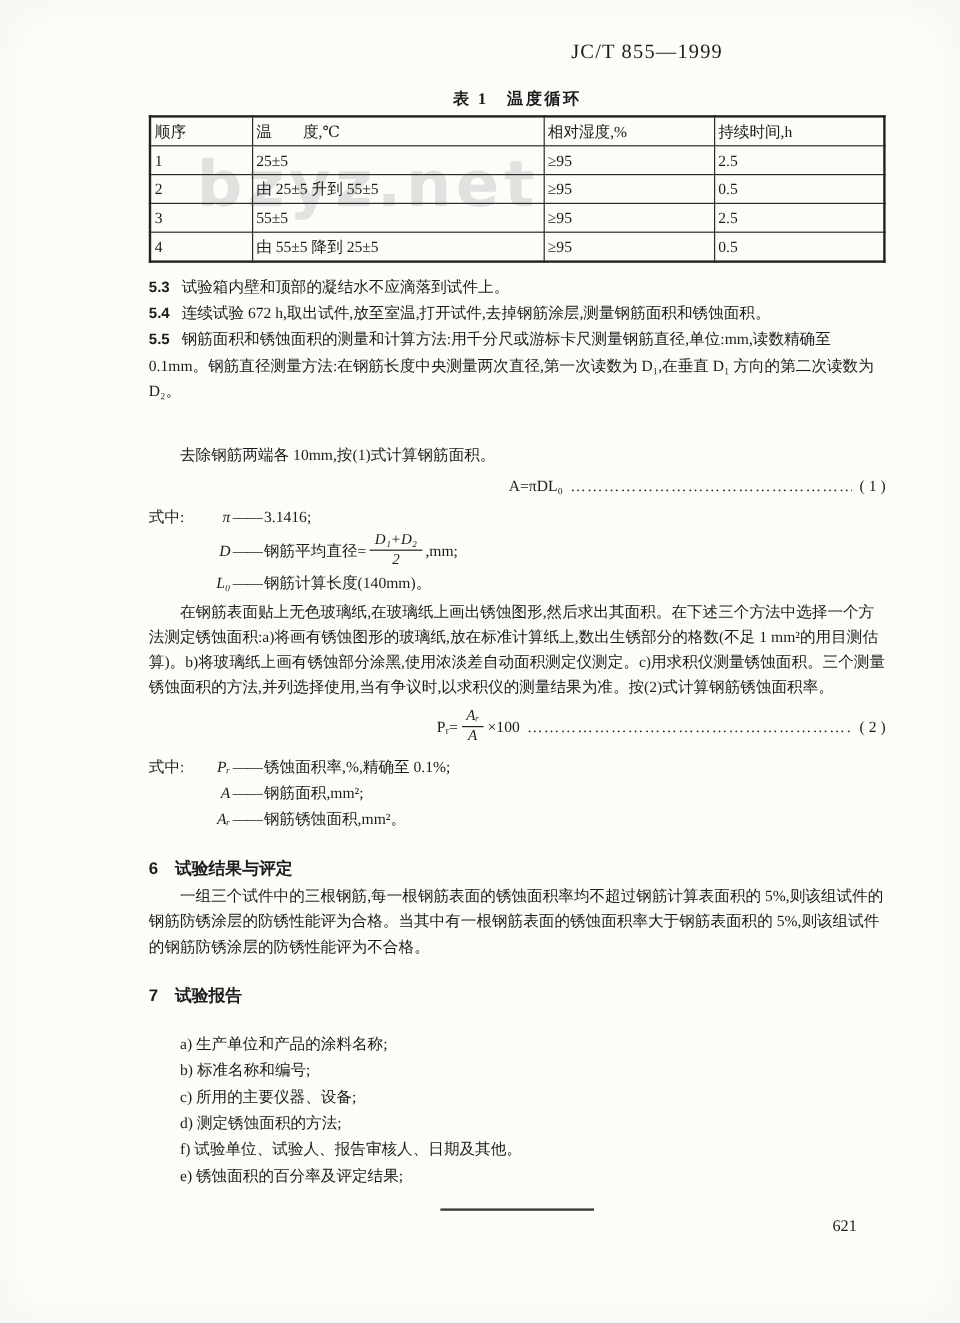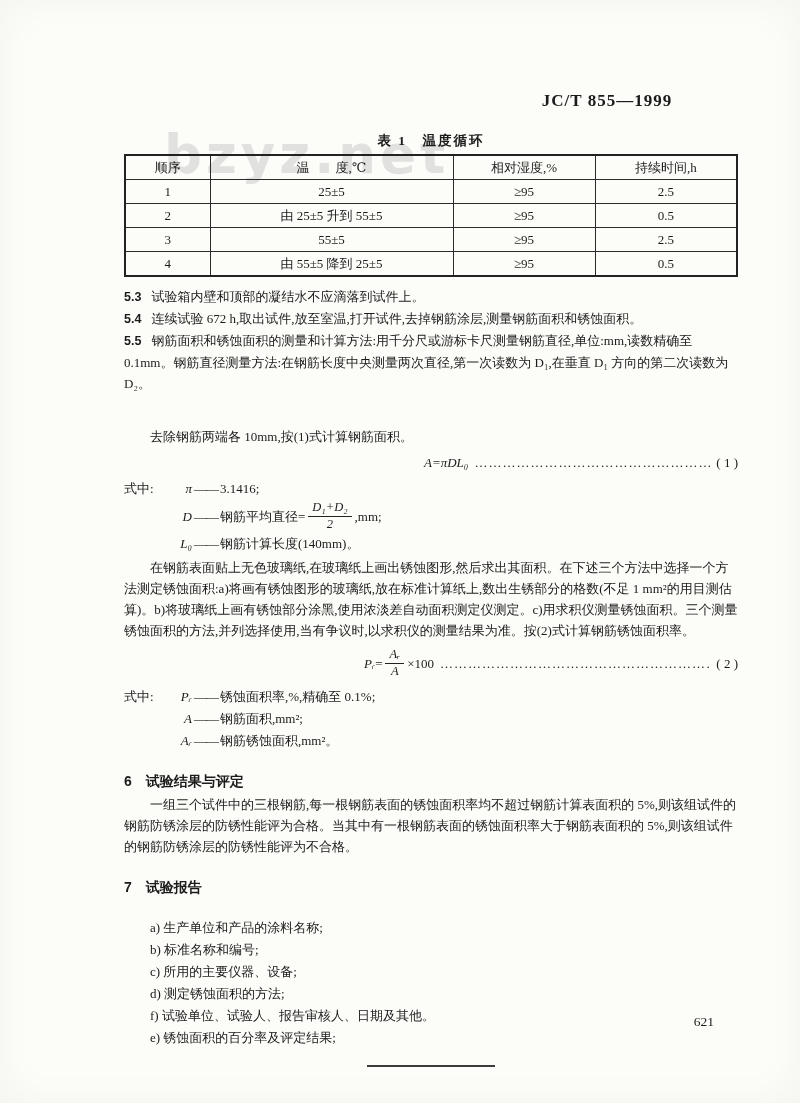--- a/index.html
+++ b/index.html
@@ -34,27 +34,26 @@
 
   .content {
     position: relative;
     z-index: 1;
     padding: 0 62px 0 124px;
     font-size: 13px;
     line-height: 21px;
   }
 
   .doc-number {
-    margin-top: 90px;
+    margin-top: 32px;
     padding-left: 352px;
     font-size: 17px;
-    font-weight: bold;
+    font-weight: normal;
     letter-spacing: 1px;
     height: 20px;
-    text-align: center;
   }
 
   .table-caption {
     margin-top: 20px;
     text-align: center;
     font-weight: bold;
     font-size: 13.5px;
     letter-spacing: 2px;
     height: 19px;
   }
@@ -62,24 +61,24 @@
   table.data-table {
     width: 100%;
     margin-top: 5px;
     border-collapse: collapse;
     table-layout: fixed;
     font-size: 13px;
     border: 2px solid #222;
   }
   .data-table th, .data-table td {
     border: 1px solid #2b2b2b;
-    text-align: center;
+    text-align: left;
     vertical-align: middle;
     height: 23px;
-    padding: 0 16px;
+    padding: 0 3px;
     font-weight: normal;
     white-space: nowrap;
     overflow: hidden;
   }
 
   p { margin: 0; }
   .clause { margin-top: 0; }
   .c53 { margin-top: 9px; }
   .cnum {
     font-family: "Liberation Sans", "DejaVu Sans", sans-serif;
@@ -91,21 +90,21 @@
   .mt3 { margin-top: 3px; }
 
   .formula-row {
     display: flex;
     align-items: center;
     margin: 5px 0;
   }
   .f1-pad { padding-left: 300px; }
   .f2-pad { padding-left: 240px; margin: 6px 0; }
   .f-expr { white-space: nowrap; display: inline-flex; align-items: center; }
-  .it { font-style: italic; }
+  .it { }
   .f-dots {
     flex: 1;
     overflow: hidden;
     white-space: nowrap;
     margin: 0 6px;
     letter-spacing: 1px;
     color: #222;
   }
   .f-num { white-space: nowrap; }
 

